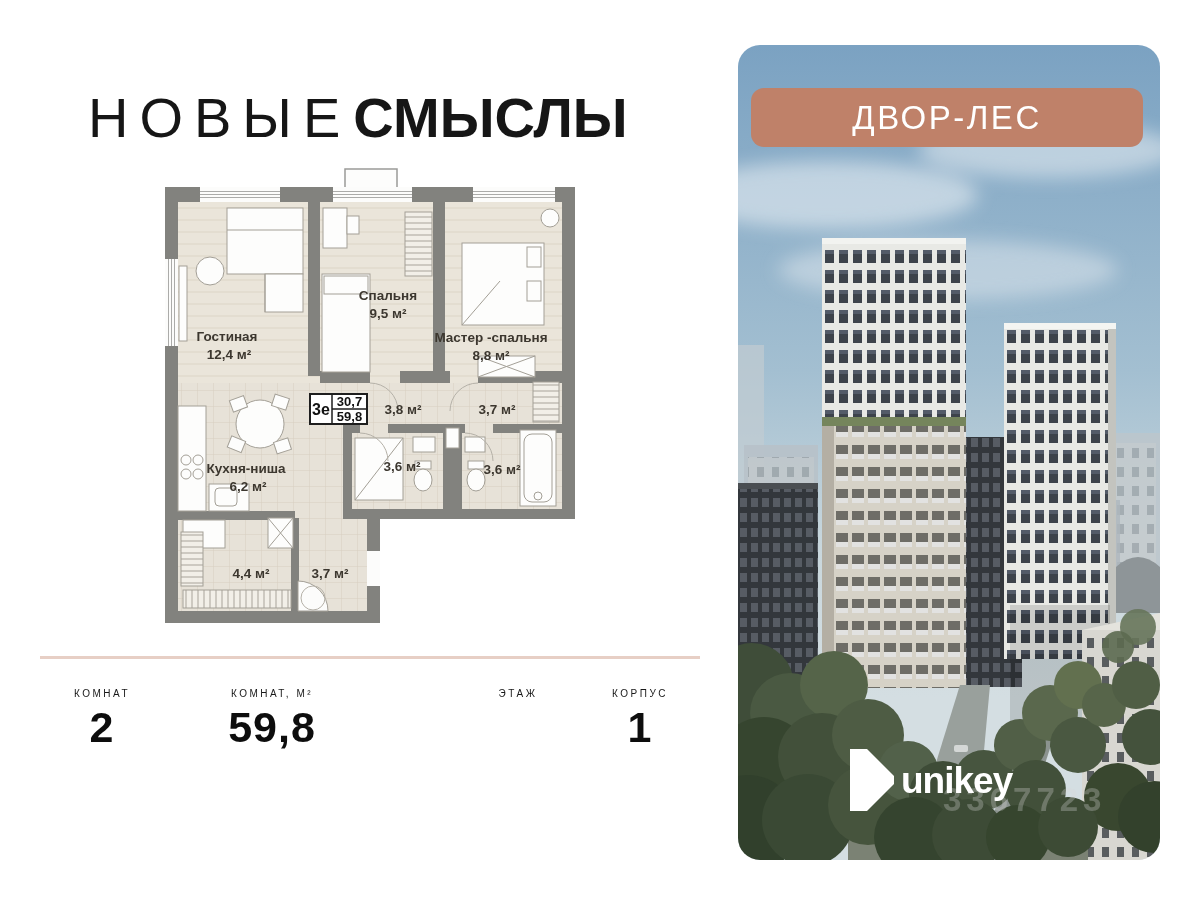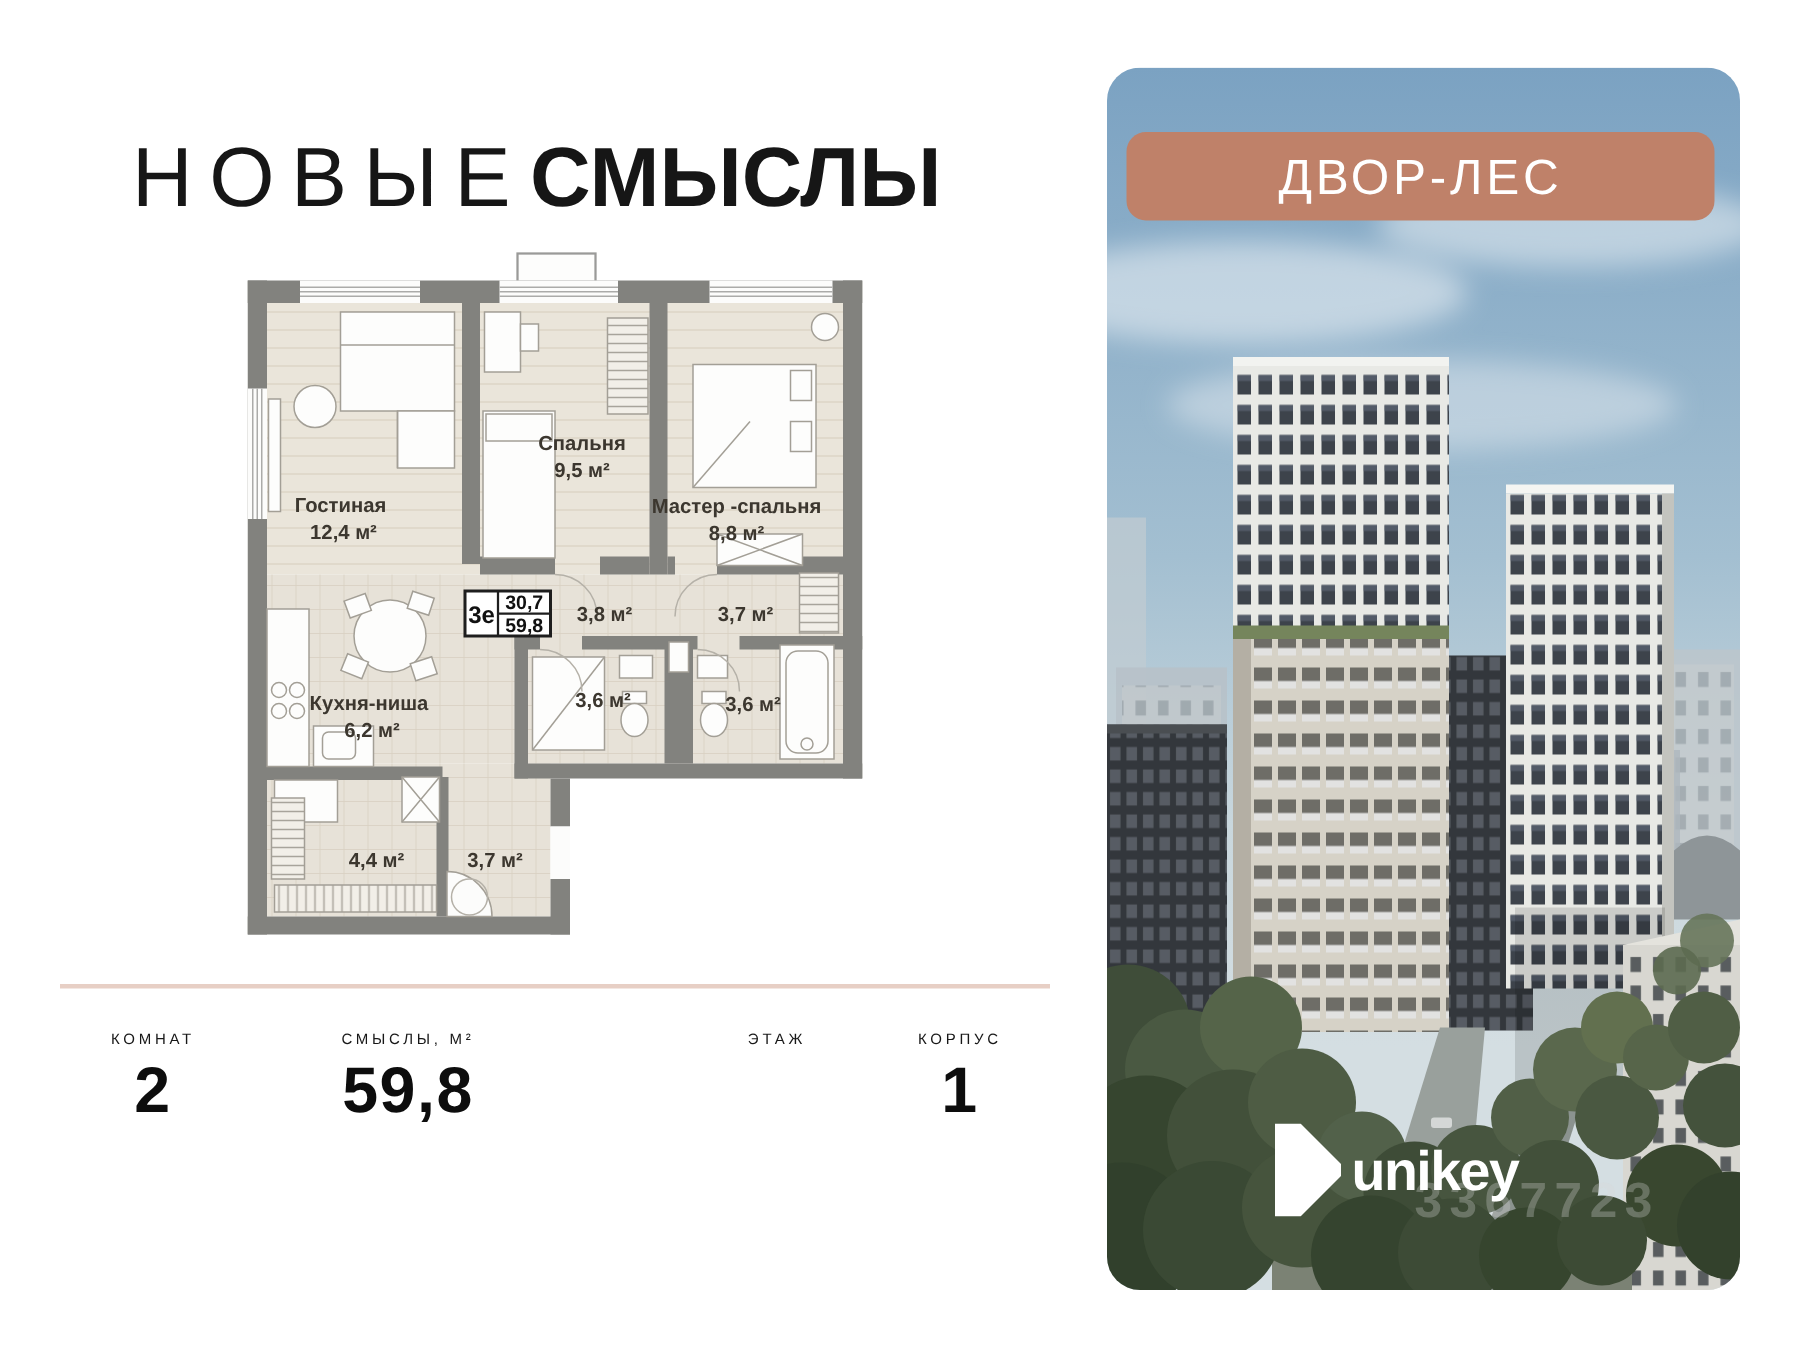--- a/index.html
+++ b/index.html
@@ -200,21 +200,21 @@
   </svg>
   </div>
 
   <div class="divider" style="background:#e7cfc5;"></div>
 
   <div class="stat" style="left:102px;">
     <div class="label">КОМНАТ</div>
     <div class="value">2</div>
   </div>
   <div class="stat" style="left:272px;">
-    <div class="label">СМЫСЛЫ, М²</div>
+    <div class="label">КОМНАТ, М²</div>
     <div class="value">59,8</div>
   </div>
   <div class="stat" style="left:470px;margin-left:48px;">
     <div class="label">ЭТАЖ</div>
   </div>
   <div class="stat" style="left:640px;">
     <div class="label">КОРПУС</div>
     <div class="value">1</div>
   </div>
 

